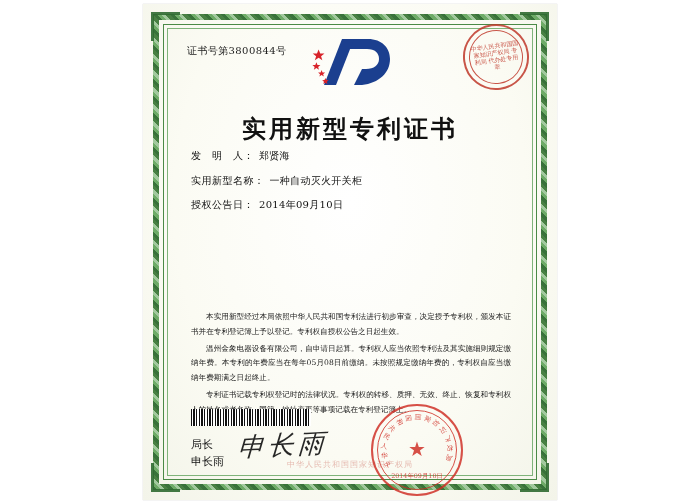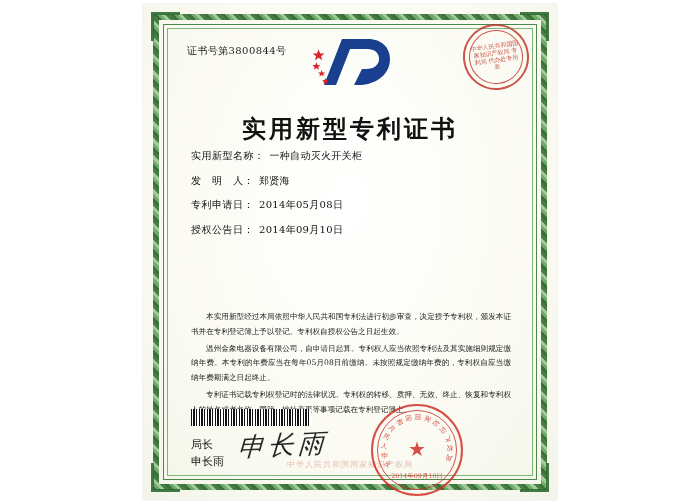--- a/index.html
+++ b/index.html
@@ -328,30 +328,26 @@
         <polygon points="12,30 13.4,33.4 17,33.6 14.2,35.9 15.2,39.3 12,37.3 8.8,39.3 9.8,35.9 7,33.6 10.6,33.4" fill="#d8232a" transform="scale(0.8) translate(6,4)"></polygon>
         <polygon points="12,30 13.4,33.4 17,33.6 14.2,35.9 15.2,39.3 12,37.3 8.8,39.3 9.8,35.9 7,33.6 10.6,33.4" fill="#d8232a" transform="scale(0.7) translate(16,20)"></polygon>
         <polygon points="12,30 13.4,33.4 17,33.6 14.2,35.9 15.2,39.3 12,37.3 8.8,39.3 9.8,35.9 7,33.6 10.6,33.4" fill="#d8232a" transform="scale(0.65) translate(24,36)"></polygon>
       </svg>
     </div>
 
     <div class="title">实用新型专利证书</div>
 
     <div class="fields">
       <div class="field">
-        <span class="lbl">实用新型名称：</span>
-        <span class="val">一种自动灭火开关柜</span>
-      </div>
-      <div class="field">
         <span class="lbl">发　明　人：</span>
         <span class="val">郑贤海</span>
       </div>
       <div class="field">
-        <span class="lbl">专利申请日：</span>
-        <span class="val">2014年05月08日</span>
+        <span class="lbl">实用新型名称：</span>
+        <span class="val">一种自动灭火开关柜</span>
       </div>
       <div class="field">
         <span class="lbl">授权公告日：</span>
         <span class="val">2014年09月10日</span>
       </div>
     </div>
 
     <div class="body-text">
       <p>本实用新型经过本局依照中华人民共和国专利法进行初步审查，决定授予专利权，颁发本证书并在专利登记簿上予以登记。专利权自授权公告之日起生效。</p>
       <p>温州金象电器设备有限公司，自申请日起算。专利权人应当依照专利法及其实施细则规定缴纳年费。本专利的年费应当在每年05月08日前缴纳。未按照规定缴纳年费的，专利权自应当缴纳年费期满之日起终止。</p>

